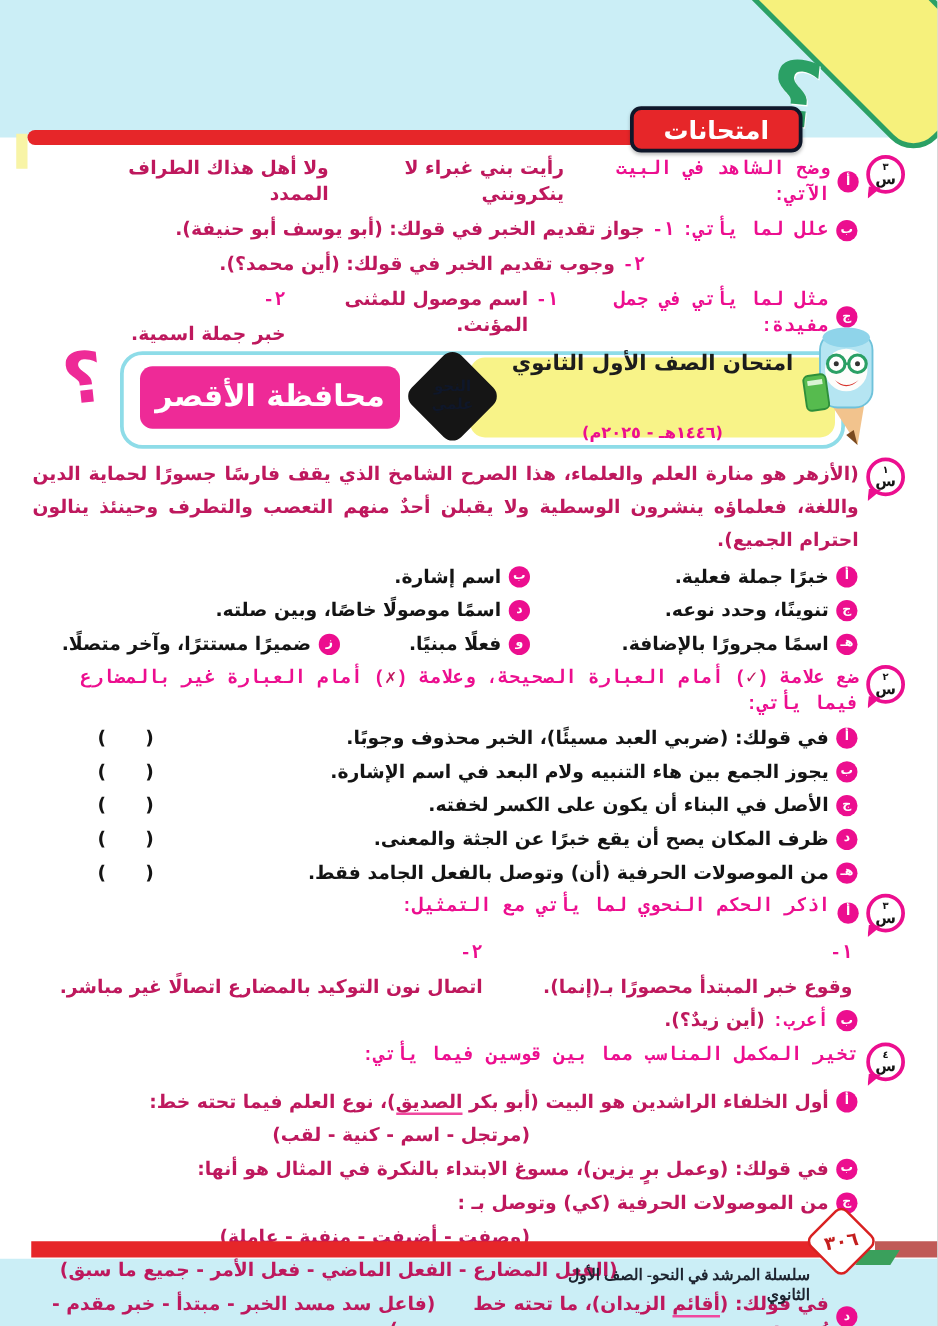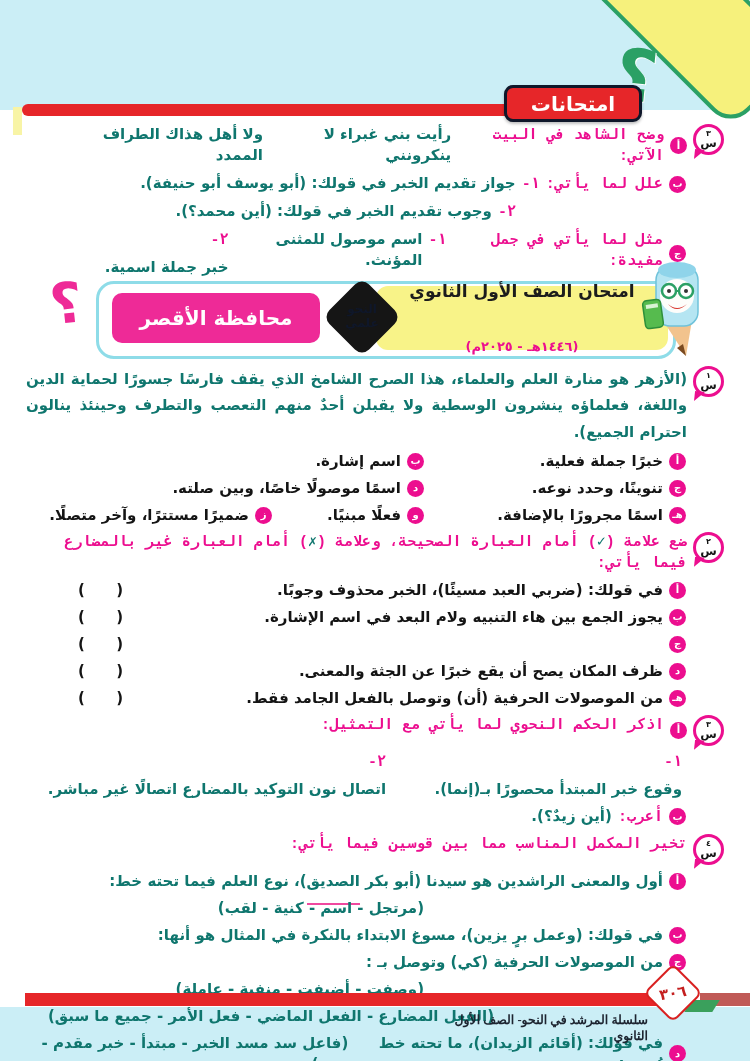--- a/index.html
+++ b/index.html
@@ -15,21 +15,21 @@
   .yellow-tab { position:absolute; top:107px; left:13px; width:9px; height:28px; background:#f8f4a6; z-index:1; }
   .exams-badge { position:absolute; top:85px; left:504px; width:138px; height:37px; background:#e62629; border:3px solid #0f172a; border-radius:9px; box-shadow:0 2px 3px rgba(0,0,0,.25); color:#fff; display:flex; align-items:center; justify-content:center; font-size:20px; z-index:3; }
   .ribbon { position:absolute; right:-60px; top:-62px; width:290px; height:104px; background:#f6f17c; border:4px solid #2ba065; border-radius:26px; transform:rotate(45deg); z-index:1; }
   .logo-q { position:absolute; right:92px; top:40px; font-size:72px; line-height:1; color:#2ba065; transform:rotate(6deg); z-index:2; text-shadow:1px 1px 0 #fff; }
 
   
   .content { position:absolute; top:124px; right:26px; left:26px; font-size:15px; line-height:1.4; }
   .row { display:flex; align-items:baseline; gap:6px; margin-bottom:6px; }
   .pad-marker { padding-right:38px; }
   .magenta { color:#ec0e8f;font-family:Liberation Mono, monospace; }
-  .ink { color:#0f766e; }
+  .ink { color:#be185d; }
   .push { margin-inline-start:auto; }
 
   .qmark { position:relative; display:inline-flex; flex-direction:column; align-items:center; justify-content:center; width:31px; height:31px; min-width:31px; border-radius:50%; border:3px solid #ec0e8f; background:#fff; align-self:flex-start; }
   .qmark::after { content:""; position:absolute; bottom:-7px; left:-2px; width:11px; height:10px; background:#ec0e8f; clip-path:polygon(0 100%, 100% 10%, 10% 0); }
   .qmark-num { font-size:8px; line-height:7px; color:#141414; }
   .qmark-letter { font-size:12px; line-height:12px; color:#141414; }
 
   .blt { display:inline-flex; align-items:center; justify-content:center; min-width:17px; width:17px; height:17px; border-radius:50%; background:#ec0e8f; color:#fff; font-size:10px; align-self:center; }
 
   .verse-row { padding-left:42px; }
@@ -37,40 +37,40 @@
   .qc-left { padding-left:70px; }
 
   
   .banner { position:relative; height:74px; margin:2px 6px 8px 2px; z-index:2; }
   .banner-frame { position:absolute; right:42px; left:68px; top:-3px; bottom:-1px; border:3px solid #8edce8; border-radius:18px; background:#fff; }
   .banner-yellow { position:absolute; right:50px; top:2px; width:292px; height:64px; background:#f8f388; border-radius:12px; display:flex; flex-direction:column; align-items:center; justify-content:center; gap:18px; }
   .banner-title { font-size:17px; color:#1c1c1c; }
   .banner-date { font-size:13px; color:#ec0e8f;margin-top:17px; }
   .banner-diamond { position:absolute; right:328px; top:5px; width:56px; height:56px; background:#151515; border-radius:10px; transform:rotate(45deg); }
   .banner-diamond-text { position:absolute; right:328px; top:5px; width:56px; height:56px; display:flex; flex-direction:column; align-items:center; justify-content:center; color:#0f172a; font-size:12px; line-height:1.15; text-align:center; }
-  .banner-pink { position:absolute; right:398px; top:9px; left:84px; height:50px; background:#ee2a97; border-radius:10px; color:#fff; display:flex; align-items:center; justify-content:center; font-size:20px; }
+  .banner-pink { position:absolute; right:398px; top:9px; left:84px; height:50px; background:#ee2a97; border-radius:10px; color:#fff; display:flex; align-items:center; justify-content:center; font-size:24px; }
   .banner-qmark { position:absolute; left:22px; top:-8px; font-size:56px; line-height:1; color:#ee2a97; transform:rotate(-6deg); }
   .mascot { position:absolute; right:-8px; top:-24px; z-index:3; }
 
   
   .g-row { display:flex; margin-bottom:6px; padding-right:38px; }
   .g-item { display:flex; gap:6px; align-items:baseline; }
   .w1 { width:262px; } .w2 { width:152px; }
 
   
   .q2row { padding-left:52px; }
   .slot { margin-inline-start:auto; white-space:pre; font-size:15px; }
 
   
   .q3nums { margin-right:42px; display:flex; gap:26px; }
 
   
   .opt-a { margin-right:300px; }
   .opt-c { margin-right:230px; }
-  .pink-underline { border-bottom:2.5px solid #f0489f; padding-bottom:13px; }
+  .pink-underline { border-bottom:2.5px solid #f0489f; padding-bottom:0; }
   .sp { display:flex; gap:6px; align-items:baseline; flex-wrap:wrap; }
 
   
   .footer-rule { position:absolute; top:993px; left:25px; width:640px; height:13px; background:#e62629; border-radius:0 7px 7px 0; z-index:2; }
   .footer-rule-right { position:absolute; top:993px; left:700px; width:50px; height:13px; background:#c05a57; z-index:1; }
   .footer-green { position:absolute; top:1000px; left:688px; width:28px; height:12px; background:#3aa05c; transform:skewX(-32deg); z-index:1; }
   .page-num-diamond { position:absolute; top:972px; left:652px; width:42px; height:42px; background:#fff; border:2.5px solid #d92121; border-radius:7px; transform:rotate(45deg); z-index:3; }
   .page-num-text { position:absolute; top:972px; left:652px; width:42px; height:42px; display:flex; align-items:center; justify-content:center; color:#c41f1f; font-size:15px; z-index:4; transform:rotate(-10deg); }
   .series-title { position:absolute; top:1012px; left:418px; width:230px; text-align:right; font-size:12.5px; color:#1d2430; z-index:2;font-family:Liberation Serif, serif; }
 </style>
@@ -210,20 +210,21 @@
       <span>في قولك: (ضربي العبد مسيئًا)، الخبر محذوف وجوبًا.</span>
       <span class="slot">(      )</span>
     </div>
     <div class="row pad-marker q2row">
       <span class="blt">ب</span>
       <span>يجوز الجمع بين هاء التنبيه ولام البعد في اسم الإشارة.</span>
       <span class="slot">(      )</span>
     </div>
     <div class="row pad-marker q2row">
       <span class="blt">ج</span>
+      <span>الأصل في البناء أن يكون على الكسر لخفته.</span>
       <span class="slot">(      )</span>
     </div>
     <div class="row pad-marker q2row">
       <span class="blt">د</span>
       <span>ظرف المكان يصح أن يقع خبرًا عن الجثة والمعنى.</span>
       <span class="slot">(      )</span>
     </div>
     <div class="row pad-marker q2row">
       <span class="blt">هـ</span>
       <span>من الموصولات الحرفية (أن) وتوصل بالفعل الجامد فقط.</span>
@@ -257,21 +258,21 @@
     <div class="row">
       <span class="qmark">
           <span class="qmark-num">٤</span>
           <span class="qmark-letter">س</span>
         </span>
       <span class="magenta">تخير المكمل المناسب مما بين قوسين فيما يأتي:</span>
     </div>
 
     <div class="row pad-marker">
       <span class="blt">أ</span>
-      <span class="ink"><span>أول والمعنى الراشدين هو سيدنا (أبو بكر </span><span class="pink-underline">الصديق</span><span>)، نوع العلم فيما تحته خط:</span></span>
+      <span class="ink"><span>أول الخلفاء الراشدين هو البيت (أبو بكر </span><span class="pink-underline">الصديق</span><span>)، نوع العلم فيما تحته خط:</span></span>
     </div>
     <div class="row opt-a">
       <span class="ink">(مرتجل - اسم - كنية - لقب)</span>
     </div>
 
     <div class="row pad-marker">
       <span class="blt">ب</span>
       <span class="ink">في قولك: (وعمل برٍ يزين)، مسوغ الابتداء بالنكرة في المثال هو أنها:</span>
     </div>
     <div class="row pad-marker">

